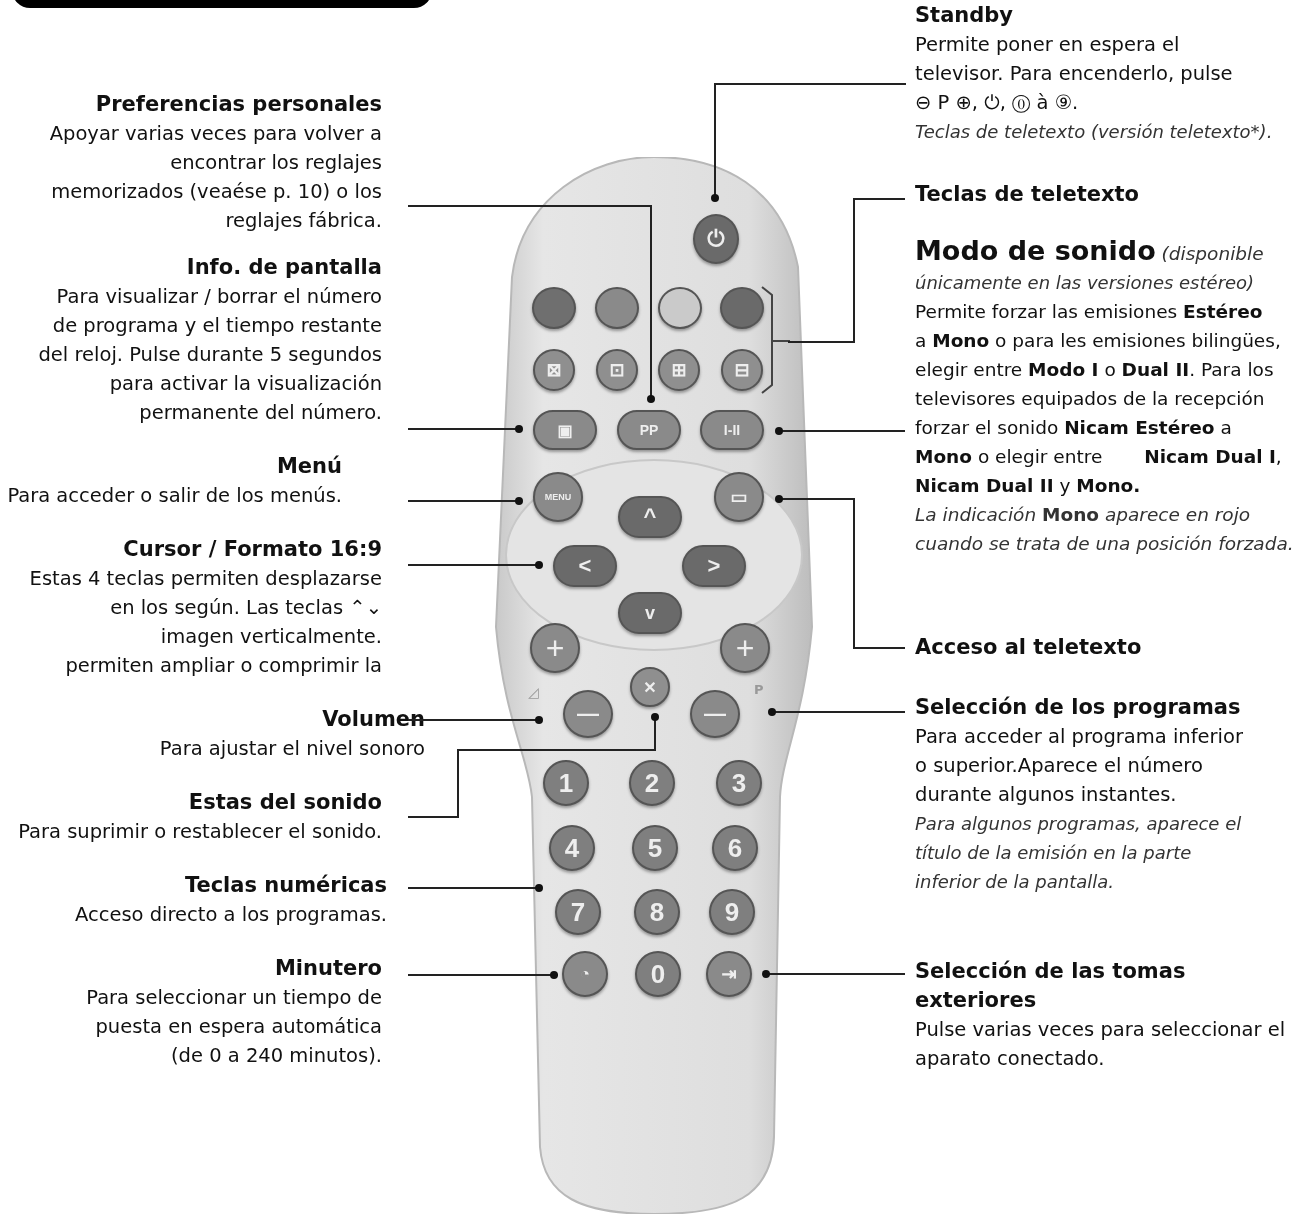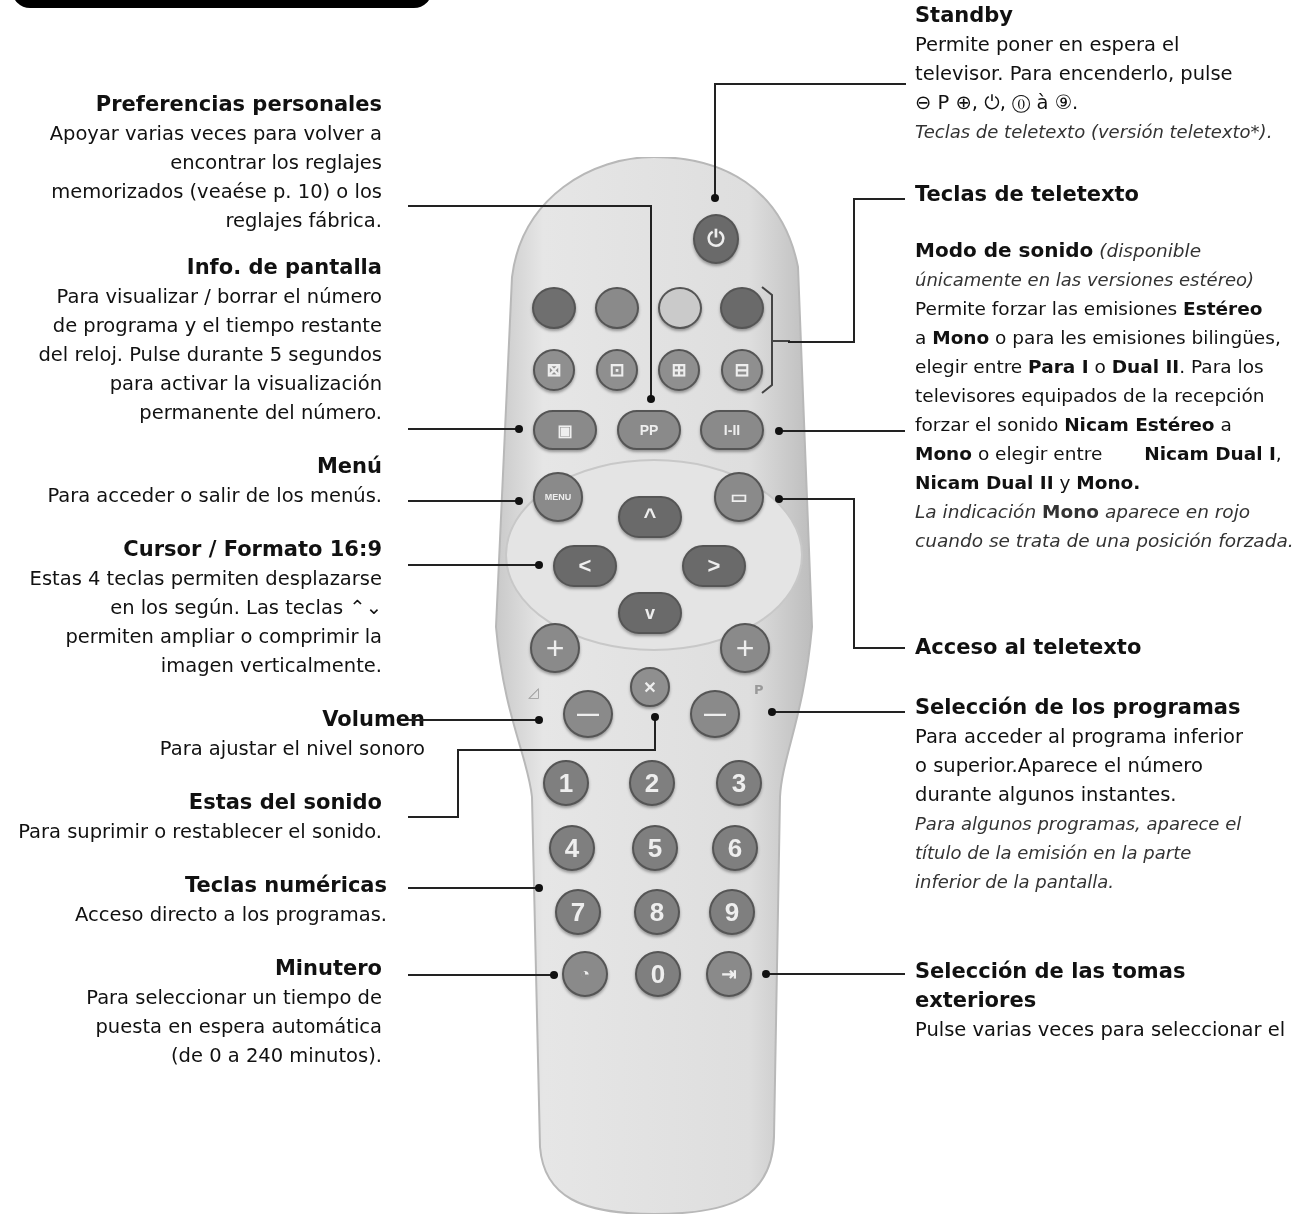--- a/index.html
+++ b/index.html
@@ -33,30 +33,30 @@
   <span class="d">reglajes fábrica.</span>
 </div>
 <div class="lbl left" style="right:925px;top:253px;">
   <span class="t">Info. de pantalla</span>
   <span class="d">Para visualizar / borrar el número</span>
   <span class="d">de programa y el tiempo restante</span>
   <span class="d">del reloj. Pulse durante 5 segundos</span>
   <span class="d">para activar la visualización</span>
   <span class="d">permanente del número.</span>
 </div>
-<div class="lbl left" style="right:925px;top:452px;">
+<div class="lbl left" style="right:965px;top:452px;">
   <span class="t">Menú</span>
   <span class="d">Para acceder o salir de los menús.</span>
 </div>
 <div class="lbl left" style="right:925px;top:535px;">
   <span class="t">Cursor / Formato 16:9</span>
   <span class="d">Estas 4 teclas permiten desplazarse</span>
   <span class="d">en los según. Las teclas ⌃⌄</span>
+  <span class="d">imagen verticalmente.</span>
   <span class="d">permiten ampliar o comprimir la</span>
-  <span class="d">imagen verticalmente.</span>
 </div>
 <div class="lbl left" style="right:882px;top:705px;">
   <span class="t">Volumen</span>
   <span class="d">Para ajustar el nivel sonoro</span>
 </div>
 <div class="lbl left" style="right:925px;top:788px;">
   <span class="t">Estas del sonido</span>
   <span class="d">Para suprimir o restablecer el sonido.</span>
 </div>
 <div class="lbl left" style="right:920px;top:871px;">
@@ -74,26 +74,26 @@
   <span class="t">Standby</span>
   <span class="d">Permite poner en espera el</span>
   <span class="d">televisor. Para encenderlo, pulse</span>
   <span class="d">⊖ P ⊕, ⏻, ⓪ à ⑨.</span>
   <span class="i">Teclas de teletexto (versión teletexto*).</span>
 </div>
 <div class="lbl" style="left:915px;top:180px;">
   <span class="t">Teclas de teletexto</span>
 </div>
 <div class="lbl" id="sonido" style="left:915px;top:236px;font-size:18.5px;">
-  <span style="display:block"><b style="font-size:20px">Modo de sonido</b> <i style="color:#333">(disponible</i></span>
+  <span style="display:block"><b style="font-size:27px">Modo de sonido</b> <i style="color:#333">(disponible</i></span>
   <span class="i">únicamente en las versiones estéreo)</span>
   <div id="sonido-lines">
       <span style="display: block;"><span>Permite forzar las emisiones </span><b style="font-style: normal;">Estéreo</b></span>
       <span style="display: block;"><span>a </span><b style="font-style: normal;">Mono</b><span> o para les emisiones bilingües,</span></span>
-      <span style="display: block;"><span>elegir entre </span><b style="font-style: normal;">Para I</b><span> o </span><b style="font-style: normal;">Dual II</b><span>. Para los</span></span>
+      <span style="display: block;"><span>elegir entre </span><b style="font-style: normal;">Modo I</b><span> o </span><b style="font-style: normal;">Dual II</b><span>. Para los</span></span>
       <span style="display: block;"><span>televisores equipados de la recepción</span></span>
       <span style="display: block;"><span>forzar el sonido </span><b style="font-style: normal;">Nicam Estéreo</b><span> a</span></span>
       <span style="display: block;"><b style="font-style: normal;">Mono</b><span> o elegir entre </span><b style="font-style: normal; margin-left: 36px;">Nicam Dual I</b><span>,</span></span>
       <span style="display: block;"><b style="font-style: normal;">Nicam Dual II</b><span> y </span><b style="font-style: normal;">Mono.</b></span>
     </div>
   <div id="sonido-italic" style="font-style:italic;color:#333">
       <span style="display: block;"><span>La indicación </span><b style="font-style: normal;">Mono</b><span> aparece en rojo</span></span>
       <span style="display: block;"><span>cuando se trata de una posición forzada.</span></span>
     </div>
 </div>
@@ -105,20 +105,21 @@
   <span class="d">Para acceder al programa inferior</span>
   <span class="d">o superior.Aparece el número</span>
   <span class="d">durante algunos instantes.</span>
   <span class="i">Para algunos programas, aparece el</span>
   <span class="i">título de la emisión en la parte</span>
   <span class="i">inferior de la pantalla.</span>
 </div>
 <div class="lbl" style="left:915px;top:957px;">
   <span class="t">Selección de las tomas exteriores</span>
   <span class="d">Pulse varias veces para seleccionar el</span>
+  <span class="d">aparato conectado.</span>
 </div>
 
 <div class="remote">
   <svg width="344" height="1057" viewBox="0 0 344 1057">
     <defs>
       <linearGradient id="rg" x1="0" x2="1">
         <stop offset="0" stop-color="#c9c9c9"></stop>
           <stop offset=".15" stop-color="#e6e6e6"></stop>
         <stop offset=".8" stop-color="#dedede"></stop>
           <stop offset="1" stop-color="#bdbdbd"></stop>

